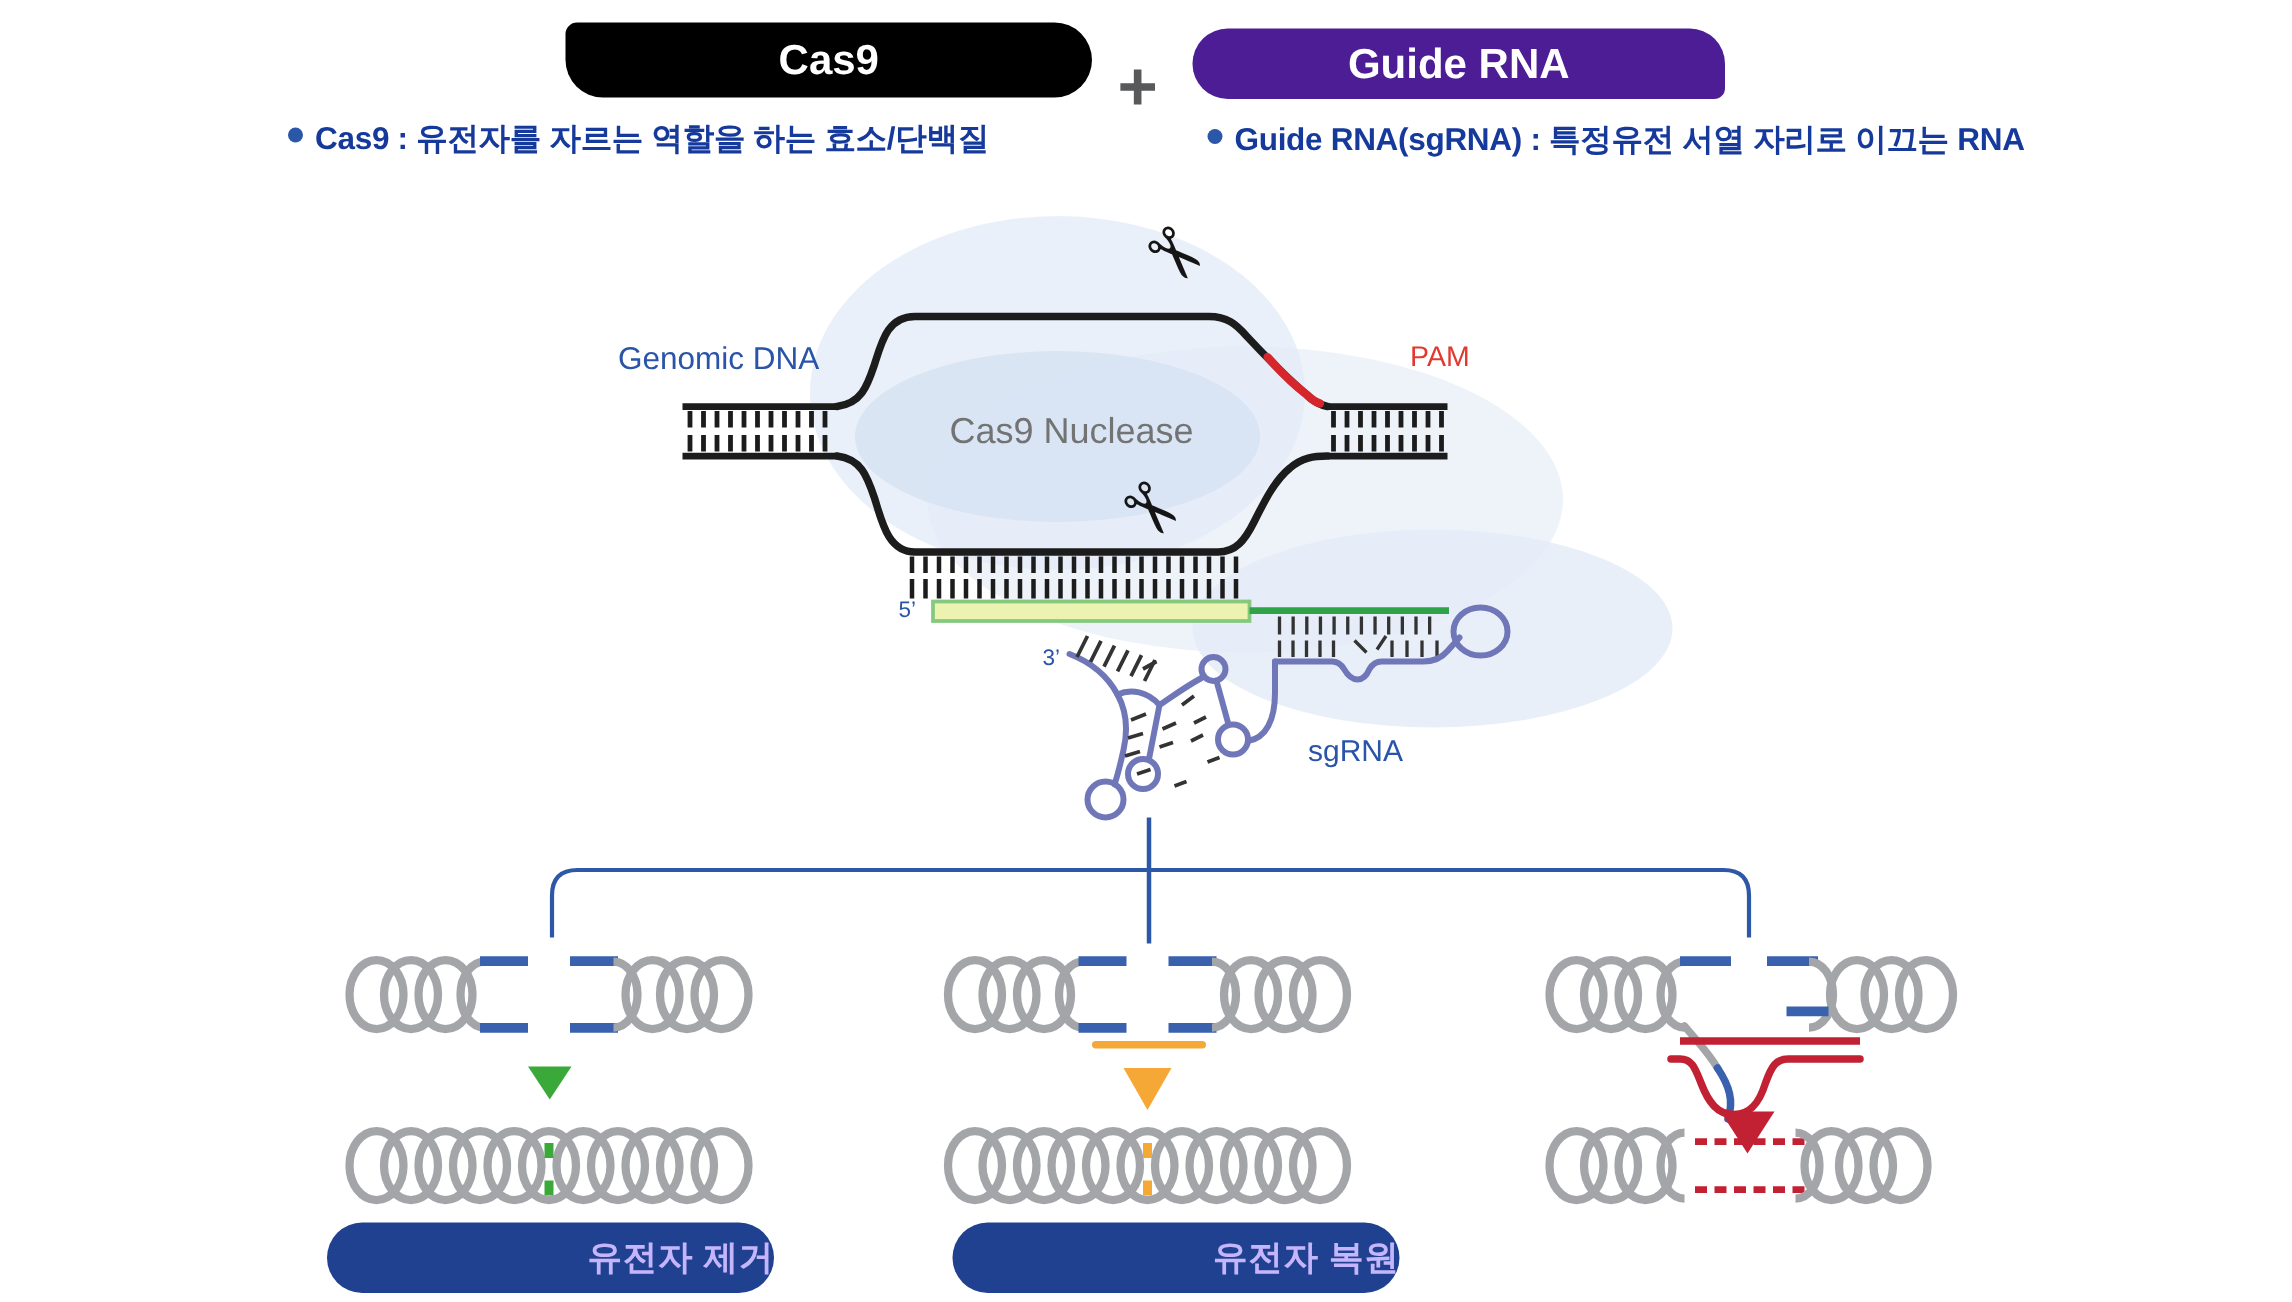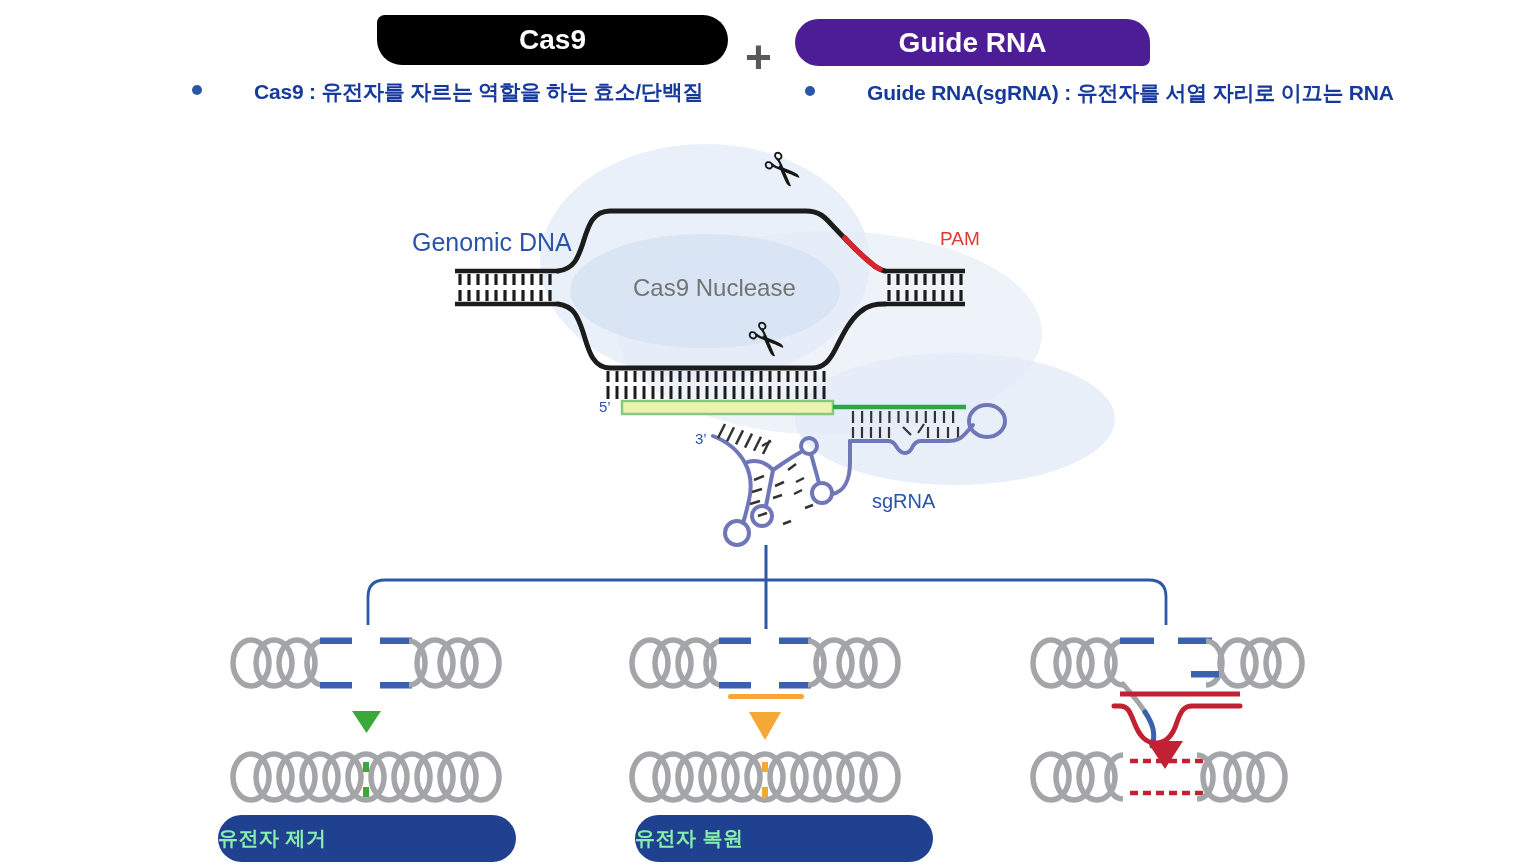--- a/index.html
+++ b/index.html
@@ -5,32 +5,32 @@
   html,body{margin:0;padding:0;background:#ffffff;}
   .canvas{position:relative;width:1528px;height:868px;background:#ffffff;overflow:hidden;
           font-family:"Liberation Sans","DejaVu Sans",sans-serif;}
   .lbl{position:absolute;white-space:nowrap;}
   .badge{position:absolute;color:#ffffff;font-weight:700;text-align:center;}
   .badge-cas9{left:377px;top:15px;width:351px;height:50px;line-height:50px;font-size:28px;
               background:#000000;border-radius:8px 26px 26px 26px;}
   .badge-guide{left:795px;top:19px;width:355px;height:47px;line-height:47px;font-size:28px;
               background:#4c1d95;border-radius:26px 26px 8px 26px;}
   .plus{left:745px;top:30px;font-size:46px;font-weight:700;color:#58595b;}
-  .bullet-row{position:absolute;display:flex;align-items:flex-start;gap:44px;}
+  .bullet-row{position:absolute;display:flex;align-items:flex-start;}
   .bullet-dot{width:10px;height:10px;border-radius:50%;background:#2b57a8;margin:7px 8px 0 0;flex:none;}
   .bullet-text{font-size:21px;font-weight:600;color:#16399c;letter-spacing:-0.2px;}
-  .dna-lbl{font-size:25px;color:#2a54a8;}
+  .dna-lbl{font-size:21px;color:#2a54a8;}
   .pam-lbl{font-size:19px;color:#e1392e;}
   .nuclease-lbl{font-size:24px;color:#737373;}
   .prime-lbl{font-size:15px;color:#2a54a8;}
   .sgrna-lbl{font-size:20px;color:#2a54a8;}
   .scissors{position:absolute;font-size:47px;color:#151515;transform:rotate(45deg);line-height:1;
             font-family:"DejaVu Sans",sans-serif;}
   .pill{position:absolute;width:298px;height:47px;line-height:47px;border-radius:24px;
-        background:#20418f;color:#86efac;font-size:20px;font-weight:700;text-align:left;letter-spacing:0.5px;}
+        background:#20418f;color:#c4b5fd;font-size:23px;font-weight:700;text-align:right;letter-spacing:0.5px;}
   svg{position:absolute;left:0;top:0;}
 </style>
 </head>
 <body>
 
 <div class="canvas">
 
   <svg width="1528" height="868" viewBox="0 0 1528 868">
     <defs>
       <g id="lk">
@@ -162,21 +162,21 @@
   <div class="badge badge-cas9">Cas9</div>
   <div class="lbl plus">+</div>
   <div class="badge badge-guide">Guide RNA</div>
 
   <div class="bullet-row" style="left:192px;top:78px;">
     <span class="bullet-dot"></span>
     <span class="bullet-text">Cas9 : 유전자를 자르는 역할을 하는 효소/단백질</span>
   </div>
   <div class="bullet-row" style="left:805px;top:79px;">
     <span class="bullet-dot"></span>
-    <span class="bullet-text">Guide RNA(sgRNA) : 유전자를 서열 자리로 이끄는 RNA</span>
+    <span class="bullet-text">Guide RNA(sgRNA) : 특정유전 서열 자리로 이끄는 RNA</span>
   </div>
 
   <div class="lbl dna-lbl" style="left:412px;top:228px;">Genomic DNA</div>
   <div class="lbl pam-lbl" style="left:940px;top:228px;">PAM</div>
   <div class="lbl nuclease-lbl" style="left:633px;top:274px;">Cas9 Nuclease</div>
   <div class="lbl prime-lbl" style="left:599px;top:398px;">5’</div>
   <div class="lbl prime-lbl" style="left:695px;top:430px;">3’</div>
   <div class="lbl sgrna-lbl" style="left:872px;top:490px;">sgRNA</div>
   <div class="scissors" style="left:763px;top:147px;">✂</div>
   <div class="scissors" style="left:747px;top:317px;">✂</div>

